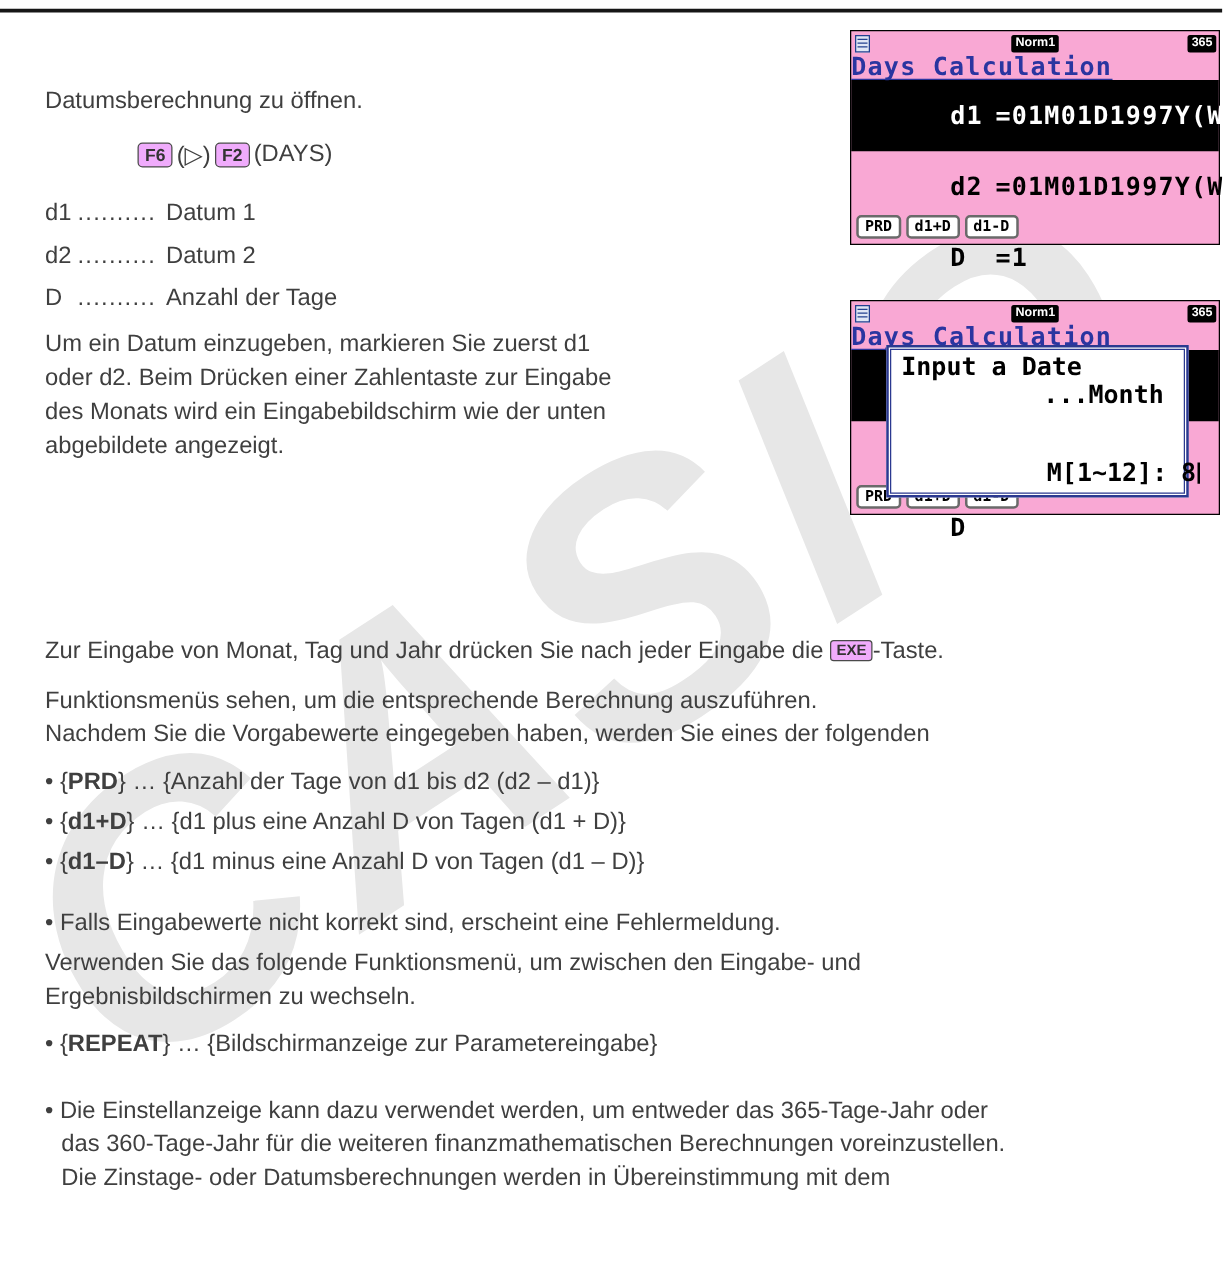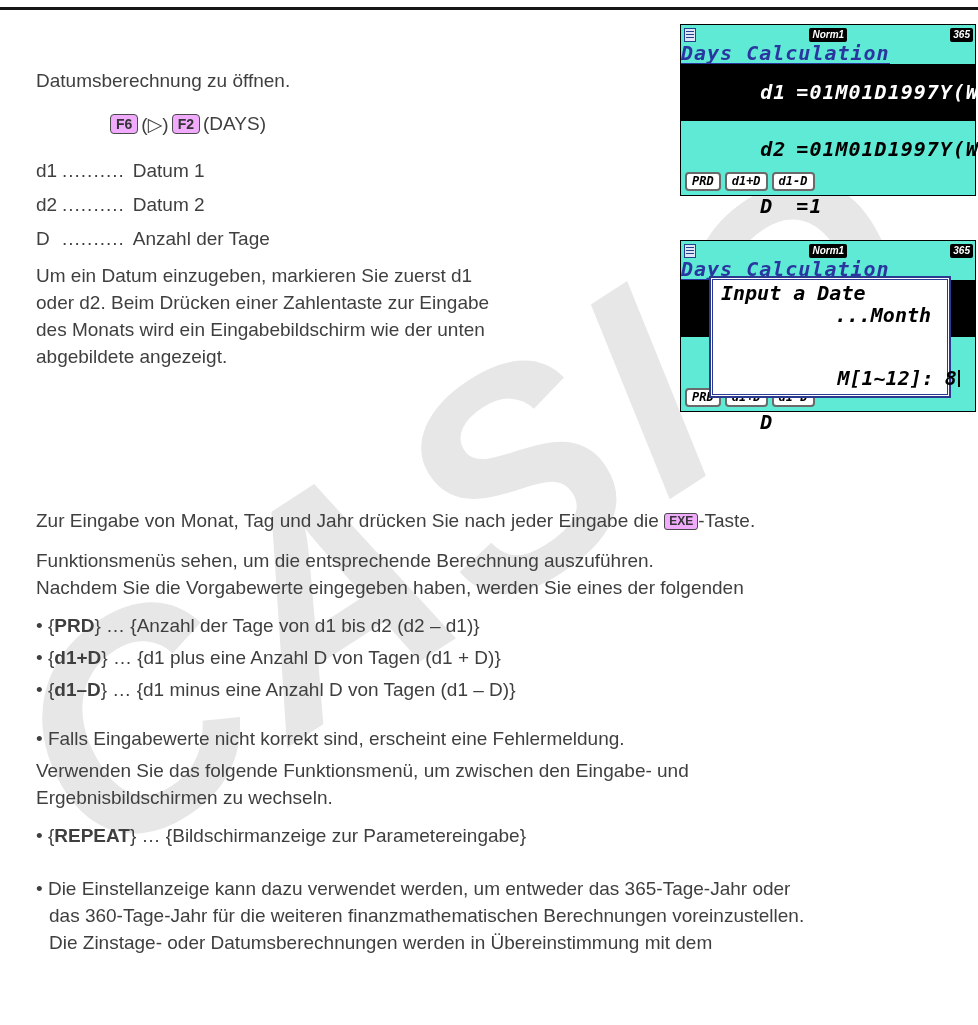--- a/index.html
+++ b/index.html
@@ -29,23 +29,23 @@
   .p-exe{margin:0 0 13px 0;white-space:nowrap;}
   .p-menu{margin:0 0 11px 0;}
   .bullet{margin:0 0 5px 0;white-space:nowrap;}
   .bullet b{font-weight:bold;}
   .b-error{margin:22px 0 5px 0;white-space:nowrap;}
   .p-repeat{margin:0 0 11px 0;}
   .b-repeat{margin:0 0 26px 0;}
   .cont{padding-left:13px;}
 
   
-  .screen{position:absolute;left:680px;width:296px;height:172px;background:#5eead4;
+  .screen{position:absolute;left:680px;width:296px;height:172px;background:#f9a8d4;
           border:1.5px solid #000;z-index:2;box-sizing:border-box;
-          font-family:"DejaVu Sans Mono",monospace;font-style:italic;}
+          font-family:"DejaVu Sans Mono",monospace;}
   .s1{top:24px;} .s2{top:240px;}
   .sbar{display:flex;align-items:center;height:16px;padding:2px 2px 0 2px;}
   .ficon{position:relative;width:10px;height:12px;border:1px solid #23408f;background:#dfe6f5;margin-left:1px;flex:0 0 auto;}
   .ficon::before{content:"";position:absolute;left:1px;right:1px;top:2px;height:1px;background:#23408f;
                  box-shadow:0 3px 0 #23408f,0 6px 0 #23408f;}
   .sp1{flex:1.1;} .sp2{flex:1;}
   .badge{background:#000;color:#fff;font-family:"Liberation Sans",sans-serif;font-size:10px;
          font-weight:bold;line-height:12px;padding:1px 3px;border-radius:2px;flex:0 0 auto;}
   .stitle{display:inline-block;color:#2a35a0;font-size:20px;font-weight:bold;line-height:20px;
           letter-spacing:1px;border-bottom:1.5px solid #2a35a0;margin-left:0;white-space:pre;}

